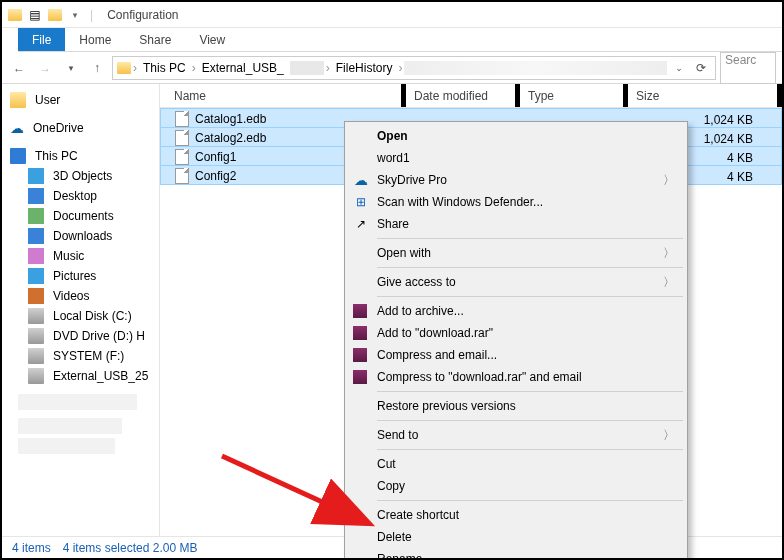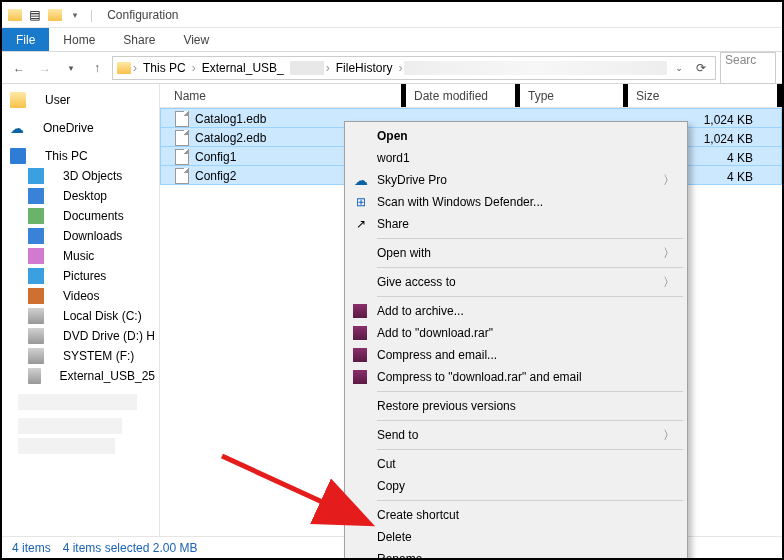--- a/index.html
+++ b/index.html
@@ -3,36 +3,36 @@
 <meta charset="utf-8">
 <style>
 * { margin: 0; padding: 0; box-sizing: border-box; font-family: "Segoe UI", Tahoma, sans-serif; font-size: 12px; }
 body { width: 784px; height: 560px; background: #fff; overflow: hidden; position: relative; border: 2px solid #000; }
 
 .titlebar { height: 26px; background: #fff; display: flex; align-items: center; padding: 0 4px; border-bottom: 1px solid #e5e5e5; }
 .titlebar .qat { display: flex; gap: 2px; align-items: center; }
 .titlebar .qat span { width: 18px; height: 18px; display: inline-flex; align-items: center; justify-content: center; }
 .titlebar .wintitle { margin-left: 8px; color: #444; }
 
-.ribbon-tabs { height: 24px; display: flex; align-items: stretch; border-bottom: 1px solid #d9d9d9; }
+.ribbon-tabs { height: 24px; display: flex; align-items: stretch; border-bottom: 1px solid #d9d9d9; margin-left: 16px; }
 .ribbon-tabs .tab { padding: 0 14px; display: flex; align-items: center; color: #444; cursor: default; }
 .ribbon-tabs .tab.file { background: #1979ca; color: #fff; }
 
 .navbar { height: 32px; display: flex; align-items: center; gap: 4px; padding: 2px 6px; border-bottom: 1px solid #d9d9d9; }
 .navbar .navbtn { width: 22px; height: 22px; display: flex; align-items: center; justify-content: center; color: #555; }
 .navbar .addr { flex: 1; height: 24px; border: 1px solid #ccc; display: flex; align-items: center; padding: 0 4px; gap: 2px; overflow: hidden; }
 .navbar .addr .crumb { padding: 0 4px; white-space: nowrap; }
 .navbar .addr .sep { color: #999; }
 .navbar .addrbtn { width: 20px; text-align: center; color: #555; }
 .navbar .search { width: 56px; height: 32px; border: 1px solid #ccc; padding: 0 4px; color: #888; overflow: hidden; }
 
 .body { display: flex; height: calc(100% - 26px - 24px - 32px - 22px); }
 
 .tree { width: 158px; border-right: 1px solid #e5e5e5; padding: 6px 4px; overflow: hidden; }
-.tree .node { display: flex; align-items: center; gap: 19px; height: 20px; padding-left: 4px; white-space: nowrap; }
+.tree .node { display: flex; align-items: center; gap: 9px; height: 20px; padding-left: 4px; white-space: nowrap; }
 .tree .node.indent { padding-left: 22px; }
 .tree .node .ico { width: 16px; height: 16px; display: inline-block; }
 .tree .spacer { height: 8px; }
 
 .list { flex: 1; display: flex; flex-direction: column; }
 .list .cols { height: 24px; display: flex; align-items: center; border-bottom: 1px solid #e5e5e5; color: #444; }
 .list .cols div { padding: 0 8px; border-right: 5px solid #000000; height: 100%; display: flex; align-items: center; }
 .col-name { width: 246px; padding-left: 14px !important; }
 .col-date { width: 114px; }
 .col-type { width: 108px; }

